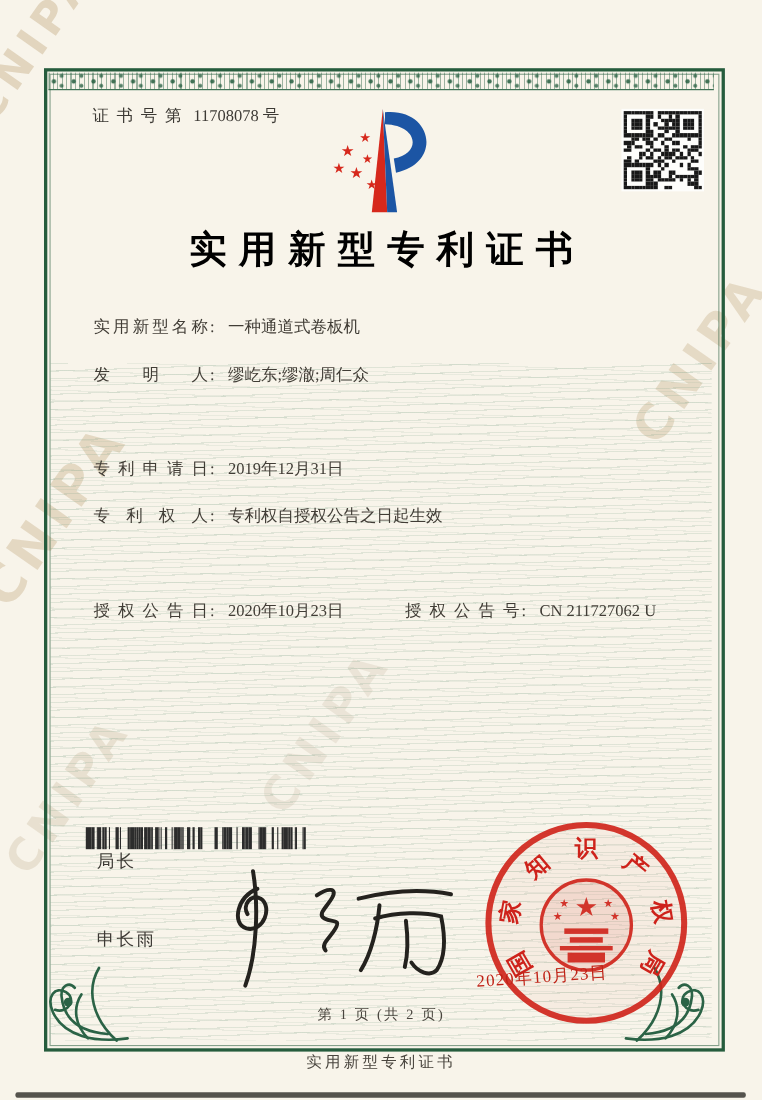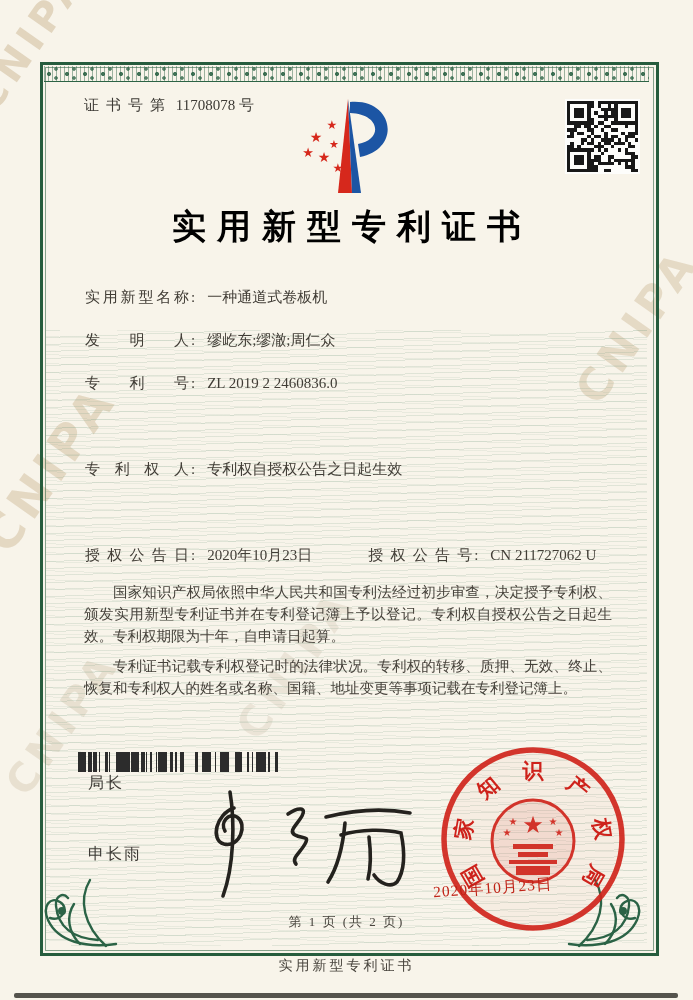--- a/index.html
+++ b/index.html
@@ -576,34 +576,30 @@
     </div>
 
   <div class="title">实用新型专利证书</div>
 
   <div class="row r1">
     <span class="flabel">实用新型名称</span><span class="colon">:</span><span>一种通道式卷板机</span>
   </div>
   <div class="row r2">
     <span class="flabel">发明人</span><span class="colon">:</span><span>缪屹东;缪澈;周仁众</span>
   </div>
-  <div class="row r3">
-    <span class="flabel">专利号</span><span class="colon">:</span><span>ZL 2019 2 2460836.0</span>
+  <div class="row r4">
+    <span class="flabel">专利申请日</span><span class="colon">:</span><span>2019年12月31日</span>
   </div>
   <div class="row r5">
     <span class="flabel">专利权人</span><span class="colon">:</span><span>专利权自授权公告之日起生效</span>
   </div>
   <div class="row r7">
     <span class="flabel">授权公告日</span><span class="colon">:</span><span>2020年10月23日</span><span class="pair2 flabel">授权公告号</span><span class="colon">:</span><span>CN 211727062 U</span>
   </div>
 
-  <div class="paras">
-    <p>国家知识产权局依照中华人民共和国专利法经过初步审查，决定授予专利权、颁发实用新型专利证书并在专利登记簿上予以登记。专利权自授权公告之日起生效。专利权期限为十年，自申请日起算。</p>
-    <p>专利证书记载专利权登记时的法律状况。专利权的转移、质押、无效、终止、恢复和专利权人的姓名或名称、国籍、地址变更等事项记载在专利登记簿上。</p>
-  </div>
 
   <div class="barcode">
       <i class="bar" style="width: 2px;"></i>
       <i class="bar" style="width: 3px;"></i>
       <i class="bar" style="width: 3px;"></i>
       <i style="width: 2px;"></i>
       <i class="bar" style="width: 1px;"></i>
       <i class="bar" style="width: 3px;"></i>
       <i style="width: 1px;"></i>
       <i class="bar" style="width: 2px;"></i>

